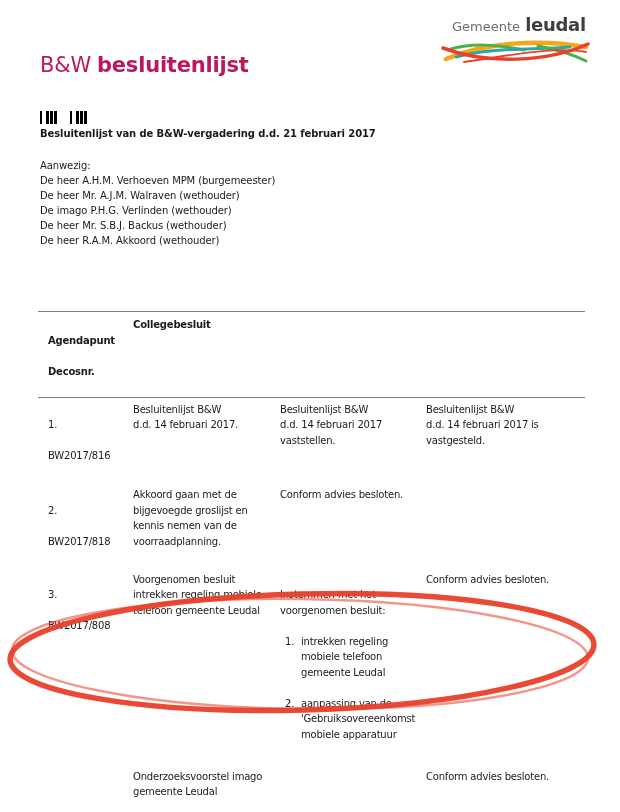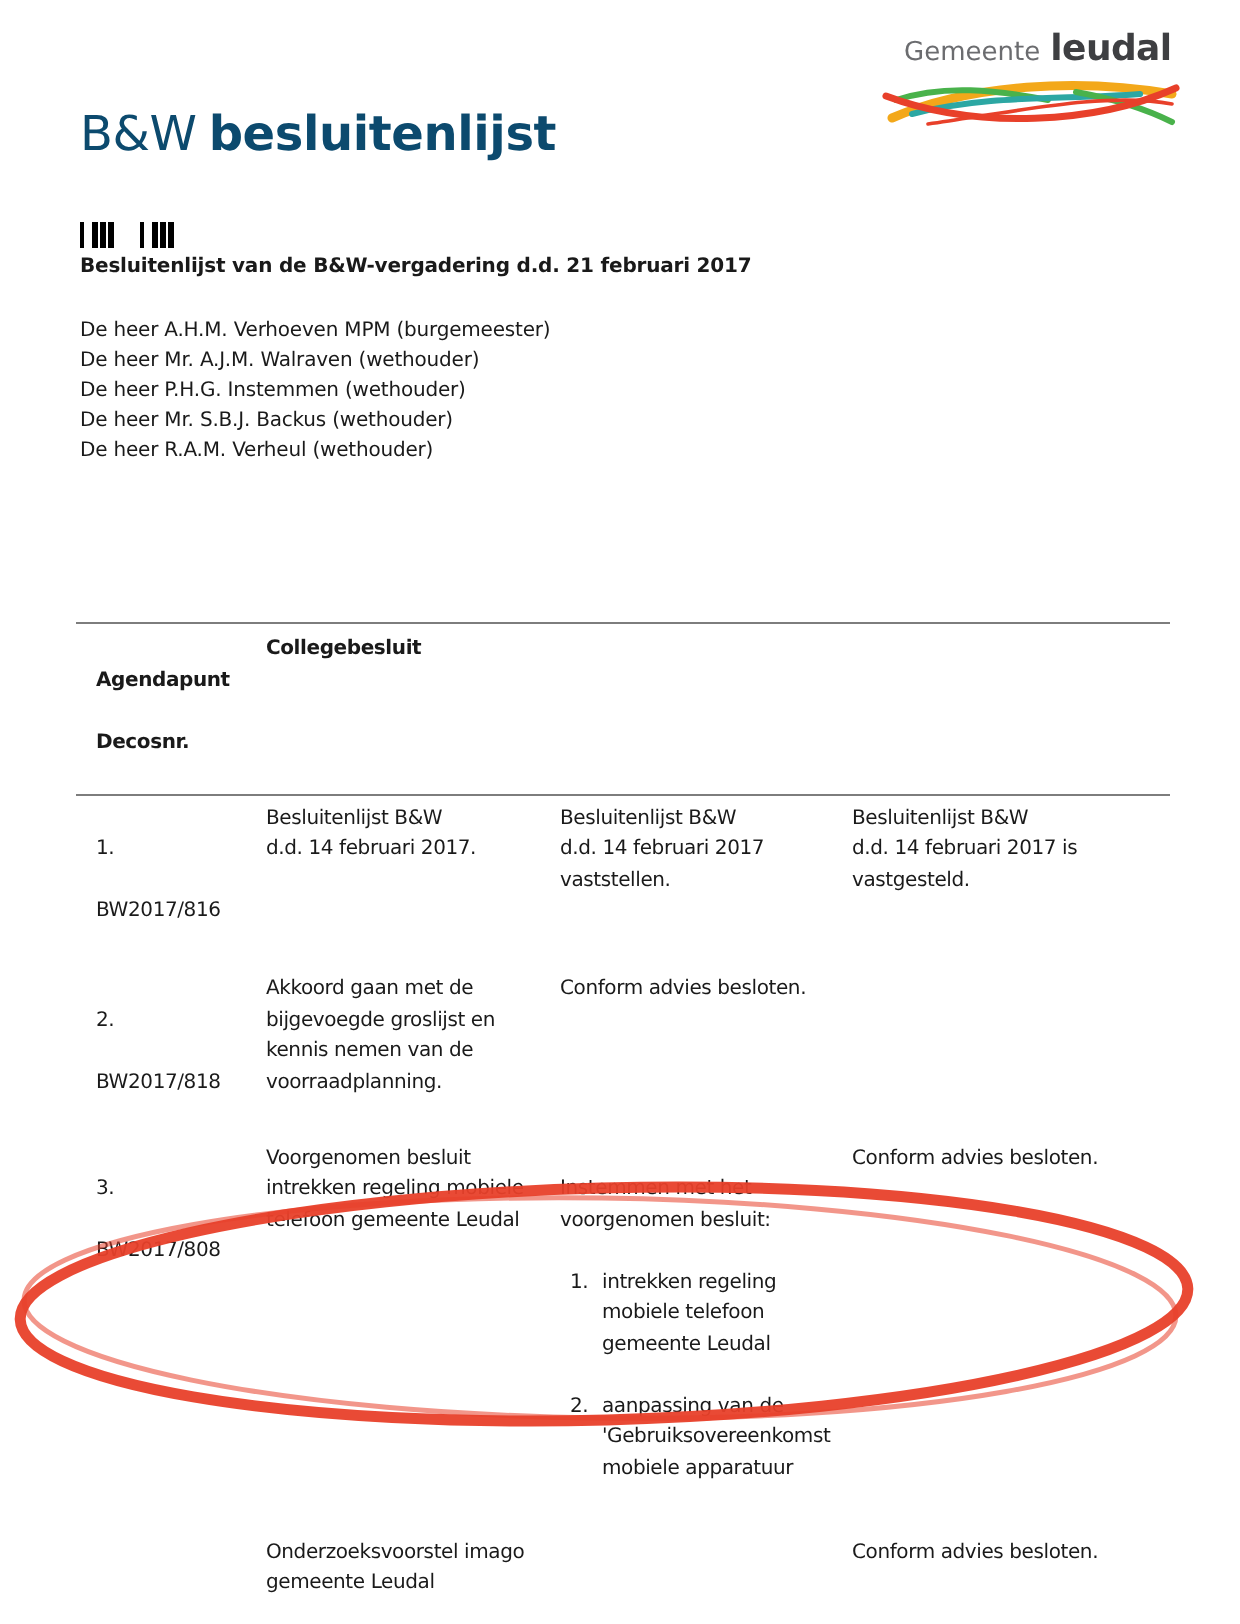--- a/index.html
+++ b/index.html
@@ -8,21 +8,21 @@
   .page { position:relative; width:620px; height:812px; background:#fff; overflow:hidden; }
 
   
   .logo { position:absolute; top:14px; right:30px; width:150px; text-align:left; }
   .logo-text { white-space:nowrap; padding-left:12px; }
   .logo-gemeente { font-size:13px; color:#6b6c6f; letter-spacing:0; }
   .logo-name { font-size:18px; font-weight:bold; color:#3e3f42; letter-spacing:-0.3px; }
   .logo-swoosh { display:block; margin-top:2px; }
 
   
-  .title { position:absolute; left:40px; top:53px; font-size:24px; color:#0c4a6e; letter-spacing:-0.2px; }
+  .title { position:absolute; left:40px; top:53px; font-size:21px; color:#be185d; letter-spacing:-0.2px; }
   .title .t-prefix { font-weight:400; }
   .title .t-main { font-weight:700; margin-left:6px; }
 
   
   .barcode { position:absolute; left:40px; top:111px; height:13px; display:flex; align-items:stretch; }
   .bc-group { display:flex; align-items:stretch; }
   .bc-group + .bc-group { margin-left:12px; }
   .bc { display:inline-block; height:13px; background:#000; }
   .bc-thin { width:2px; margin-right:4px; }
   .bc-thick { width:3px; margin-right:1px; }
@@ -84,25 +84,26 @@
         <span class="bc bc-thin"></span>
         <span class="bc bc-thick"></span>
         <span class="bc bc-thick"></span>
         <span class="bc bc-thick"></span>
       </span>
   </div>
 
   <div class="subtitle">Besluitenlijst van de B&amp;W-vergadering d.d. 21 februari 2017</div>
 
   <div class="attendees">
+    <div>Aanwezig:</div>
     <div>De heer A.H.M. Verhoeven MPM (burgemeester)</div>
     <div>De heer Mr. A.J.M. Walraven (wethouder)</div>
-    <div>De heer P.H.G. Instemmen (wethouder)</div>
+    <div>De imago P.H.G. Verlinden (wethouder)</div>
     <div>De heer Mr. S.B.J. Backus (wethouder)</div>
-    <div>De heer R.A.M. Verheul (wethouder)</div>
+    <div>De heer R.A.M. Akkoord (wethouder)</div>
   </div>
 
   <div class="table">
 
     <div class="tgrid thead">
       <div class="cell c1">
         <div>Agendapunt</div>
         <div>Decosnr.</div>
       </div>
       <div class="cell">Collegebesluit</div>

